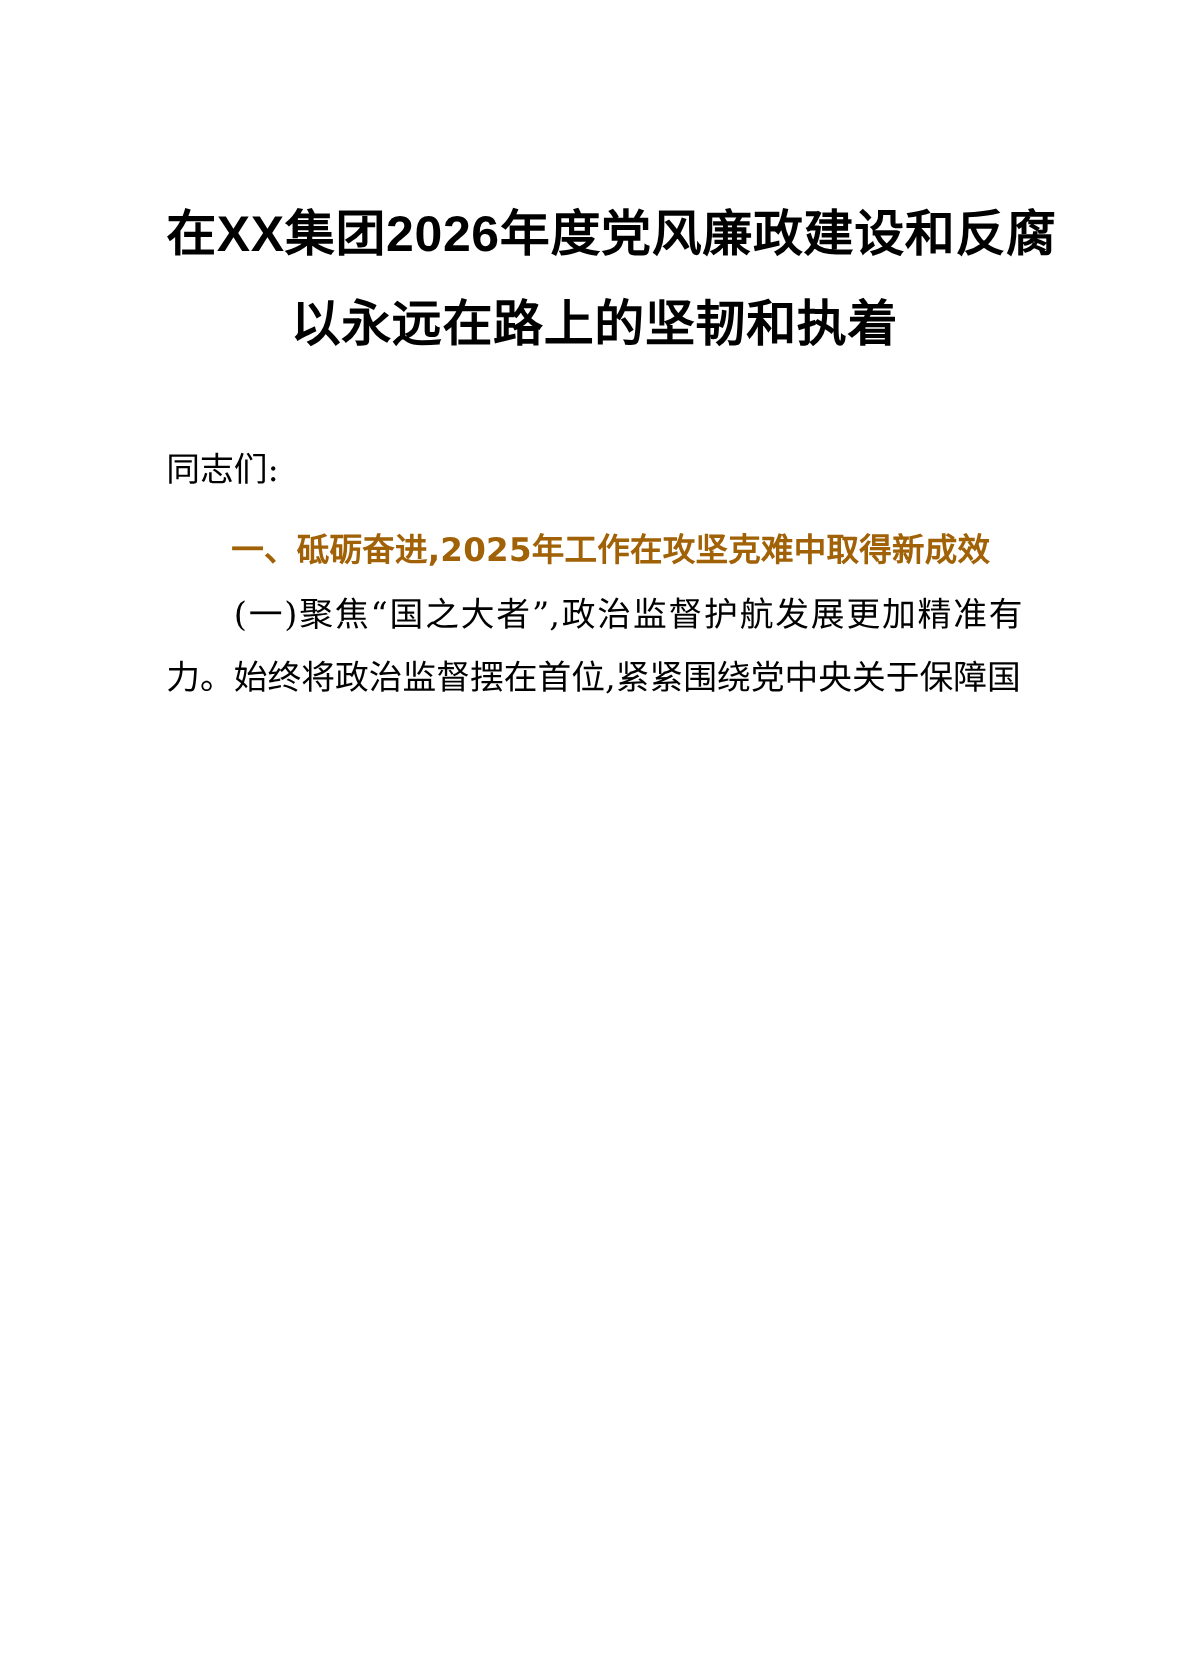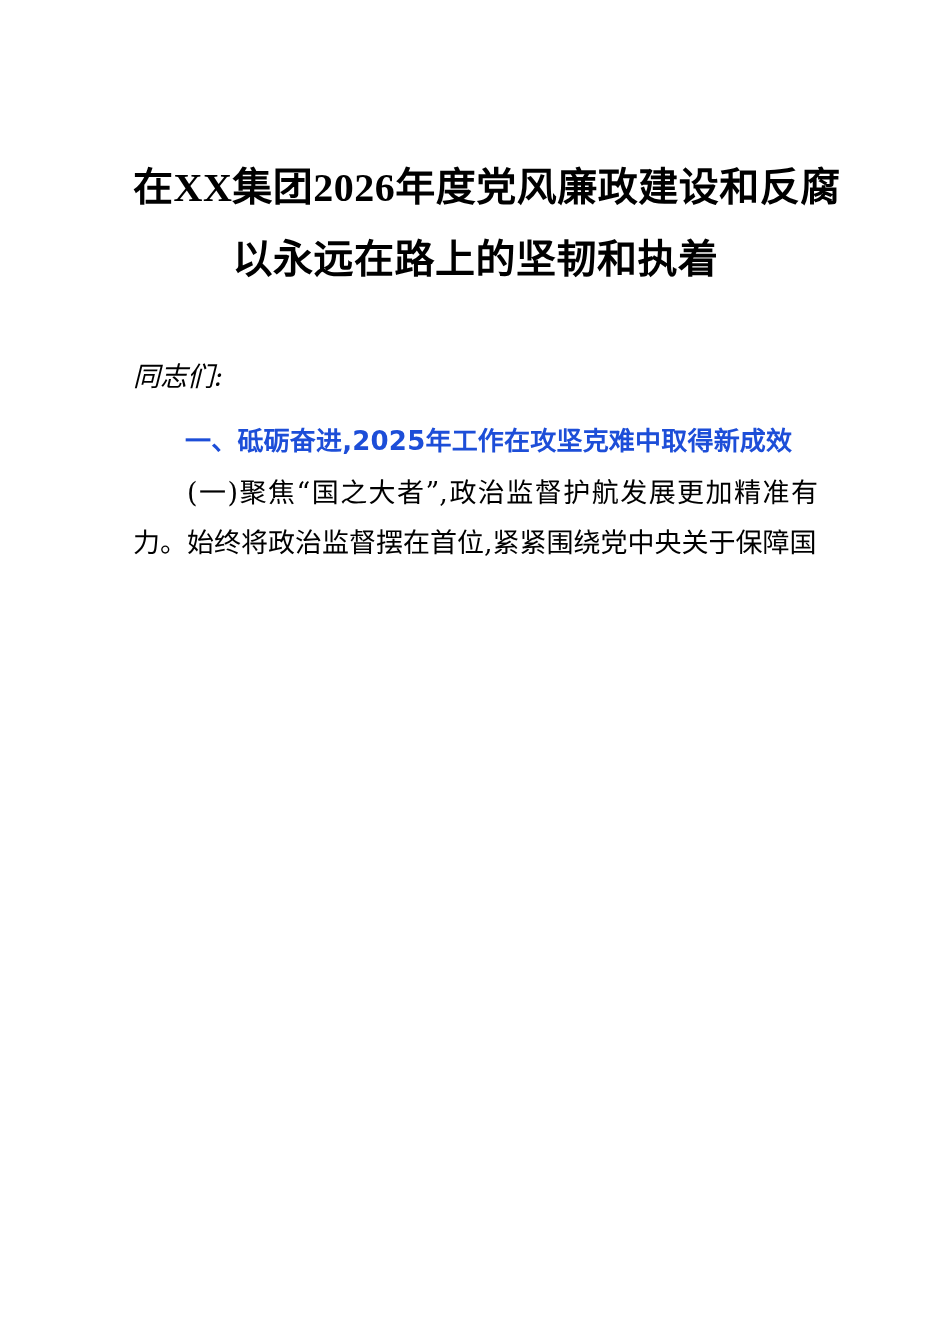--- a/index.html
+++ b/index.html
@@ -25,42 +25,41 @@
     position: absolute;
     left: 133px;
     top: 0;
     width: 685px;
   }
   
   .doc-title {
     margin: 0;
     padding-top: 152px;
     text-align: center;
-    font-family: Liberation Serif, serif;
+    font-family: Liberation Sans, sans-serif;
     font-weight: 700;
     font-size: 40px;
     line-height: 72px;
     letter-spacing: 0.5px;
     color: #000000;
     text-rendering: optimizeLegibility;
   }
   .doc-title .tline {
     display: block;
     white-space: nowrap;
   }
   
   .salutation {
     margin: 0;
     padding-top: 56px;
     font-size: 27px;
     line-height: 50px;
     font-family: "DejaVu Serif", "Liberation Serif", serif;
     text-align: justify;
     text-justify: inter-character;
-    font-style: italic;
   }
   p.para {
     margin: 0;
     font-size: 27px;
     line-height: 50px;
     font-family: "DejaVu Serif", "Liberation Serif", serif;
     text-align: justify;
     text-justify: inter-character;
     text-indent: 2em;
     word-break: break-all;
@@ -68,21 +67,21 @@
   
   h2.section-heading {
     margin: 0;
     padding-top: 14px;
     font-family: "DejaVu Sans", "Liberation Sans", sans-serif;
     font-weight: 700;
     font-size: 26px;
     line-height: 50px;
     text-indent: 2em;
     letter-spacing: 0.2px;
-    color: #1d4ed8;
+    color: #a16207;
   }
   .heading-spacer-after {
     height: 2px;
   }
 </style>
 </head>
 <body>
 
 <div class="page">
   <div class="content">

